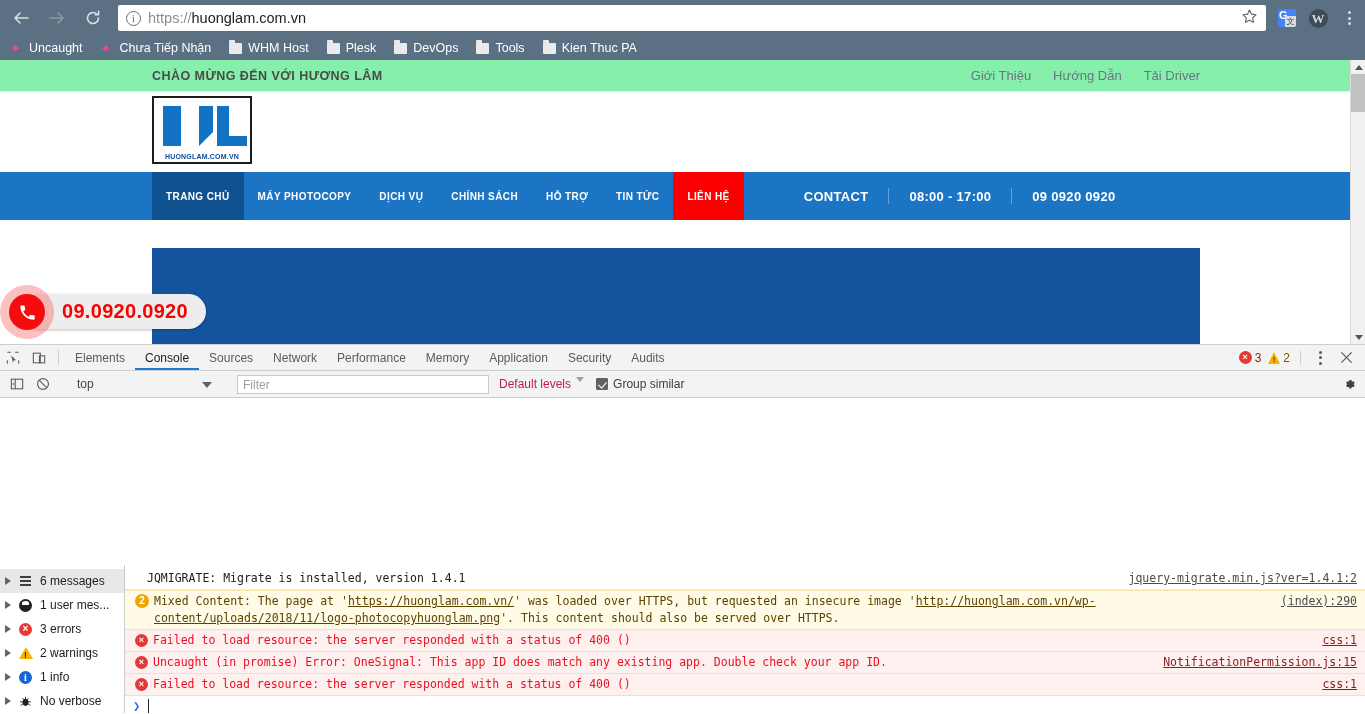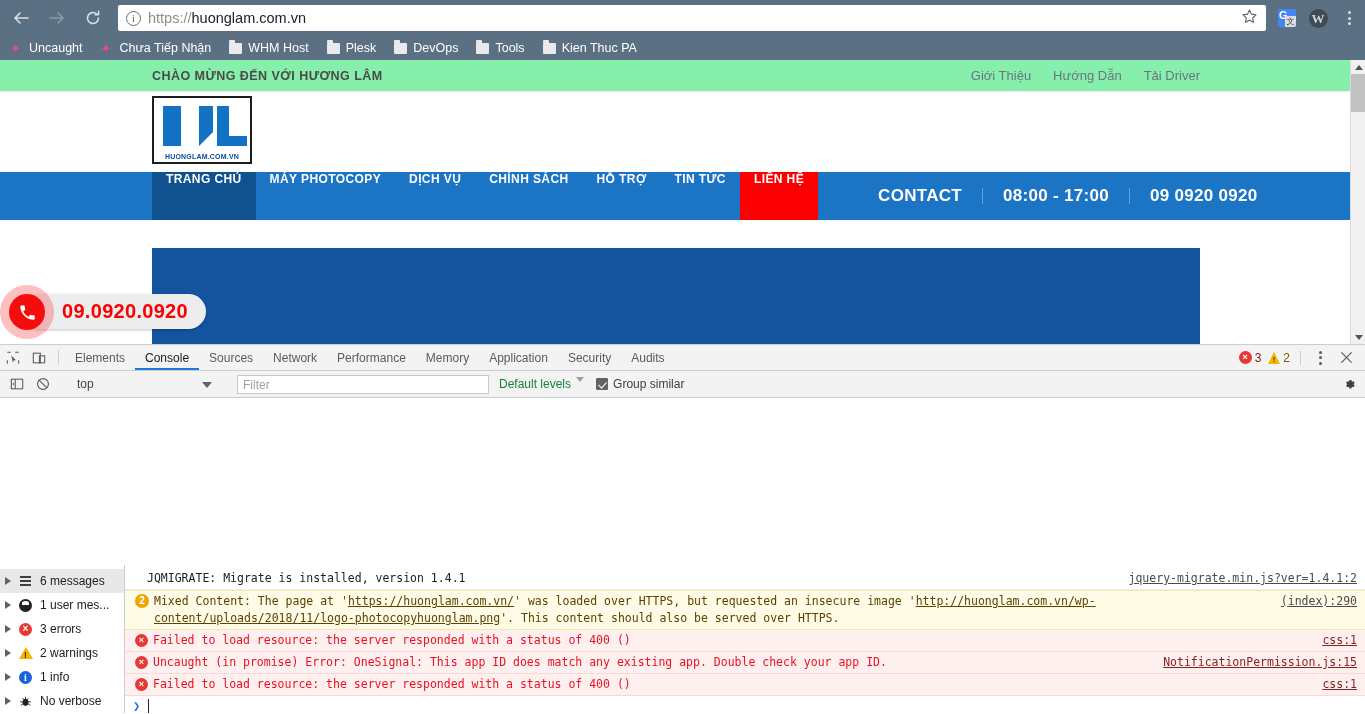--- a/index.html
+++ b/index.html
@@ -151,29 +151,29 @@
     display: flex; align-items: center; padding: 0 18px;
   }
   .search-field .ph { color: #7a838c; font-size: 15px; }
 
   .mainnav {
     position: absolute; left: 0; top: 112px; width: 1350px; height: 48px;
     background: #1b74c4; display: flex; align-items: stretch;
   }
   .mainnav .spacer { width: 152px; }
   .nav-item {
-    display: flex; align-items: flex-start; padding: 0 14px;
-    color: #ffffff; font-size: 12px; font-weight: bold; letter-spacing: .4px;
+    display: flex; align-items: center; padding: 0 14px;
+    color: #ffffff; font-size: 10px; font-weight: bold; letter-spacing: .4px;
     white-space: nowrap;
   }
   .nav-item.active { background: #10528f; }
   .nav-item.contact-red { background: #fa0000; }
   .nav-meta {
     display: flex; align-items: center; margin-left: 40px;
-    color: #ffffff; font-size: 17px; font-weight: bold; letter-spacing: .3px;
+    color: #ffffff; font-size: 13px; font-weight: bold; letter-spacing: .3px;
   }
   .nav-meta .mi { padding: 0 20px; }
   .nav-meta .sep { width: 1px; height: 16px; background: #62a3d7; }
 
   .banner {
     position: absolute; left: 152px; top: 188px; width: 1048px; height: 96px;
     background: #14549f;
   }
 
   
@@ -249,21 +249,21 @@
     position: absolute; right: 12px; top: 7px; width: 0; height: 0;
     border-left: 5px solid transparent; border-right: 5px solid transparent;
     border-top: 6px solid #5f6368;
   }
   .filter-input {
     width: 252px; height: 19px; background: #fff; border: 1px solid #c9c9c9;
     font-size: 12px; color: #9aa0a6; padding: 0 5px; line-height: 18px;
     margin-right: 10px;
   }
   .levels {
-    display: flex; align-items: flex-start; font-size: 12px; color: #15803d; margin-right: 12px;
+    display: flex; align-items: flex-start; font-size: 12px; color: #be185d; margin-right: 12px;
   }
   .levels .caret-s {
     margin-left: 5px; width: 0; height: 0;
     border-left: 4.5px solid transparent; border-right: 4.5px solid transparent;
     border-top: 5.5px solid #9aa0a6;
   }
   .grp {
     display: flex; align-items: center; font-size: 12px; color: #3c4043;
   }
   .chk {

